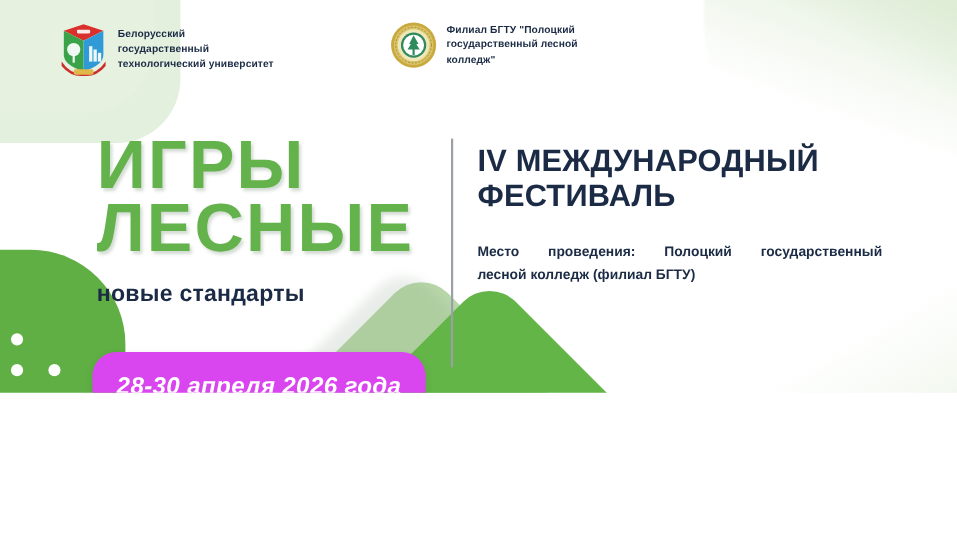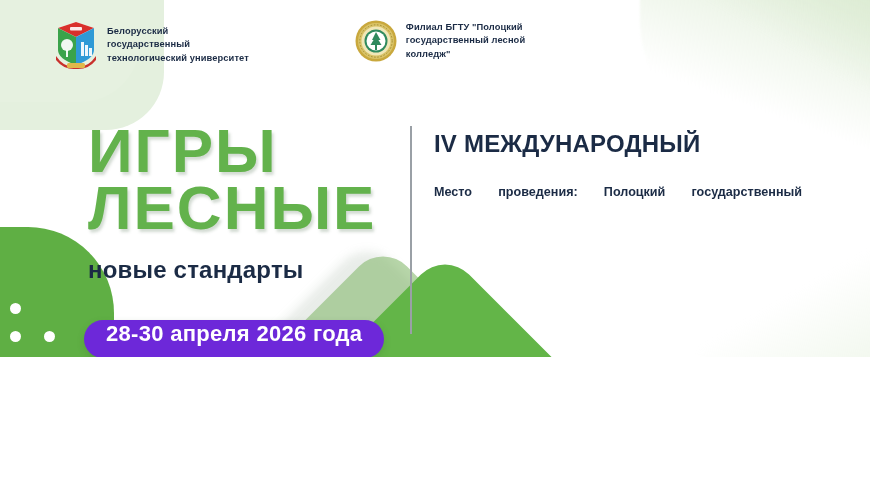--- a/index.html
+++ b/index.html
@@ -144,48 +144,49 @@
   .title-green {
     font-size:62px;
     font-weight:bold;
     line-height:0.92;
     color:#63b24c;
     letter-spacing:2px;
     text-shadow:2px 3px 3px rgba(80,110,80,0.25);
   }
   .subtitle-navy {
     margin-top:20px;
-    font-size:24px;
+    font-size:21px;
     font-weight:bold;
     color:#1b2b45;
     letter-spacing:.2px;
   }
   .date-pill {
     position:absolute;
     left:84px; top:320px;
     display:inline-flex;
     align-items:center;
     justify-content:center;
-    padding:1px 22px 11px 22px;
-    background:#6d28d9;
+    padding:18px 22px 11px 22px;
+    background:#d946ef;
     color:#ffffff;
     font-size:22px;
     font-weight:bold;
     border-radius:22px;
     letter-spacing:.3px;
     box-shadow:0 3px 7px rgba(60,100,50,0.22);
+    font-style:italic;
   }
 
   .right-col {
     position:absolute;
     left:434px; top:130px;
     width:400px;
   }
   .fest-title {
-    font-size:24px;
+    font-size:28px;
     font-weight:bold;
     line-height:1.16;
     color:#1b2b45;
     letter-spacing:.2px;
   }
   .venue {
     margin-top:18px;
     font-size:12.6px;
     font-weight:bold;
     line-height:1.65;
@@ -292,20 +293,22 @@
     <div class="title-green">ИГРЫ</div>
     <div class="title-green">ЛЕСНЫЕ</div>
     <div class="subtitle-navy">новые стандарты</div>
   </div>
 
   <div class="date-pill">28-30 апреля 2026 года</div>
 
   <div class="right-col">
     <div class="fest-title">
       <div>IV МЕЖДУНАРОДНЫЙ</div>
+      <div>ФЕСТИВАЛЬ</div>
     </div>
     <div class="venue">
       <div class="just">Место проведения: Полоцкий государственный</div>
+      <div>лесной колледж (филиал БГТУ)</div>
     </div>
   </div>
 
 
 </div>
 
 </body></html>

